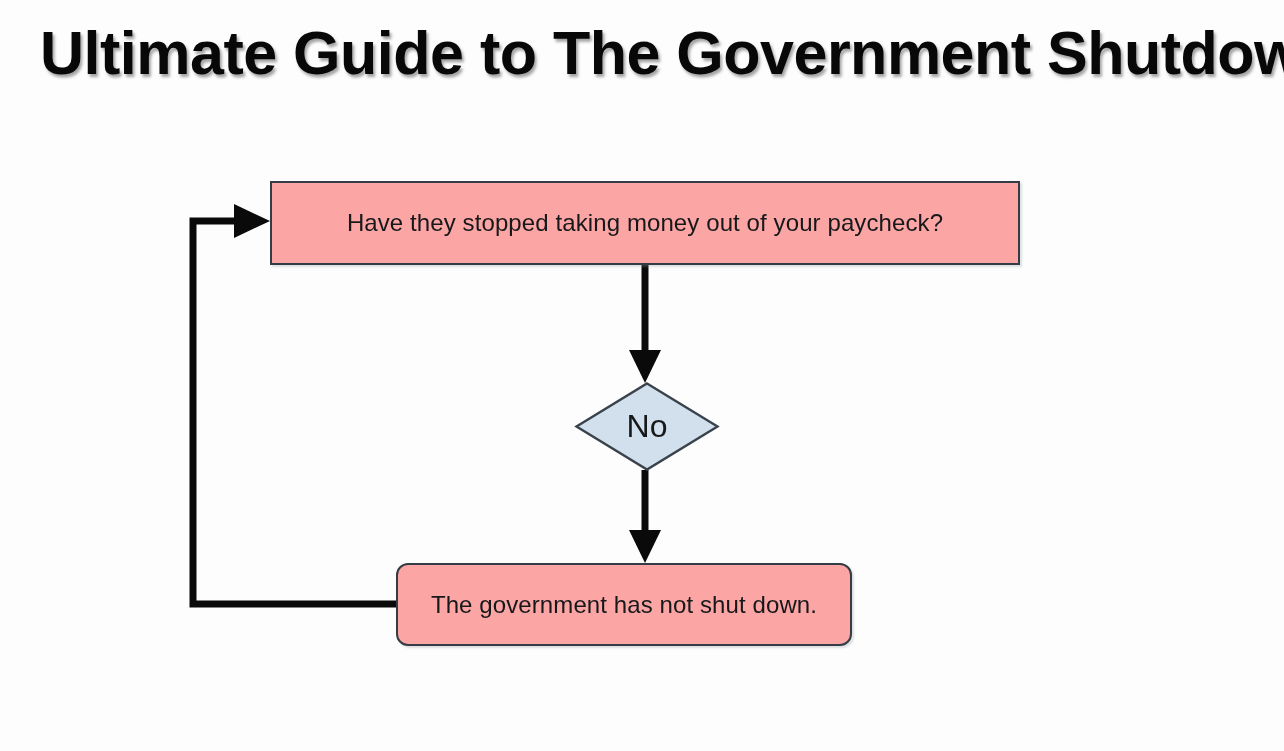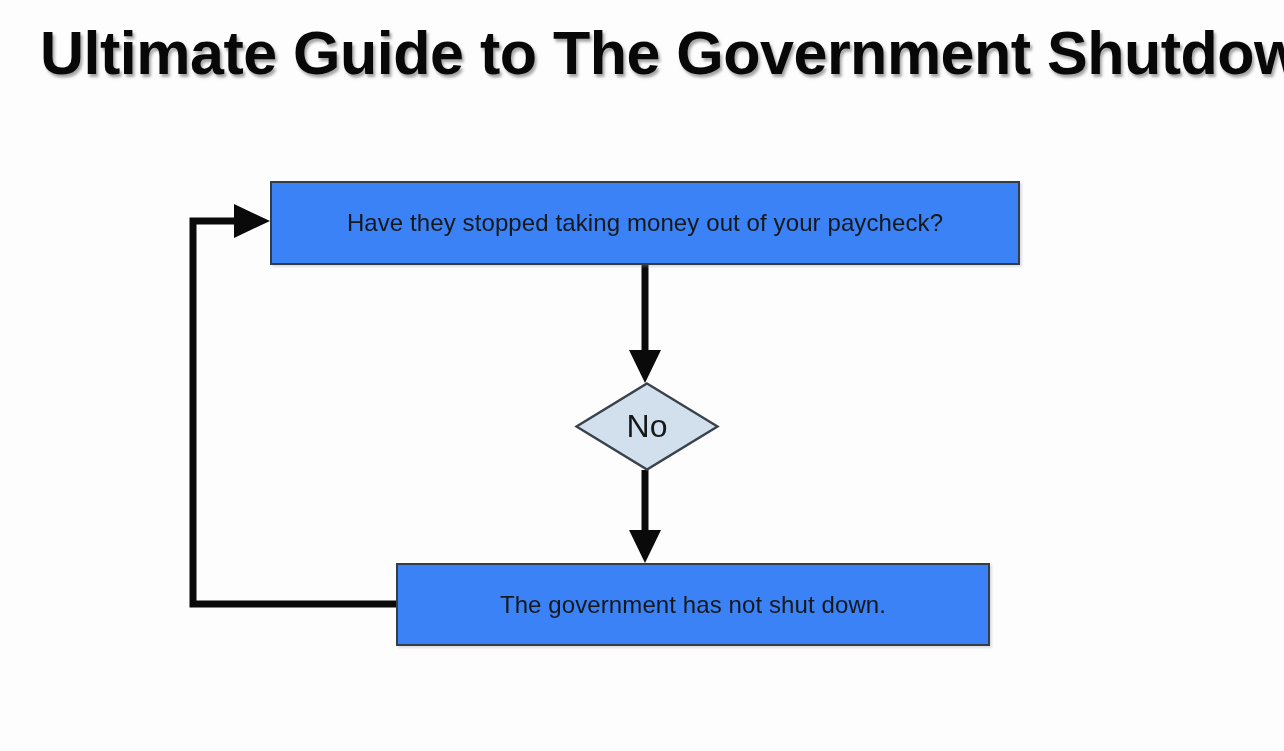--- a/index.html
+++ b/index.html
@@ -29,37 +29,37 @@
     letter-spacing: -0.5px;
     color: #080808;
     white-space: nowrap;
     line-height: 1.12;
     text-shadow: 2px 3px 3px rgba(90,90,90,0.55);
   }
 
   
   .flow-box {
     position: absolute;
-    background: #3b82f6;
+    background: #fca5a5;
     border: 2px solid #343c45;
     box-sizing: border-box;
     display: flex;
     align-items: center;
     justify-content: center;
     box-shadow: 2px 2px 2px rgba(150,155,160,0.30);
   }
   .flow-box .flow-label {
     font-size: 24px;
     color: #16181a;
     letter-spacing: 0.1px;
     white-space: nowrap;
   }
 
   #box-question { left: 270px; top: 181px; width: 750px; height: 84px; }
-  #box-result   { left: 396px; top: 563px; width: 594px; height: 83px; }
+  #box-result   { left: 396px; top: 563px; width: 456px; height: 83px; border-radius: 12px; }
 
   
   #decision-diamond {
     position: absolute;
     left: 575px;
     top: 382px;
     width: 144px;
     height: 89px;
   }
   #decision-diamond svg { display: block; width: 144px; height: 89px; overflow: visible; }

